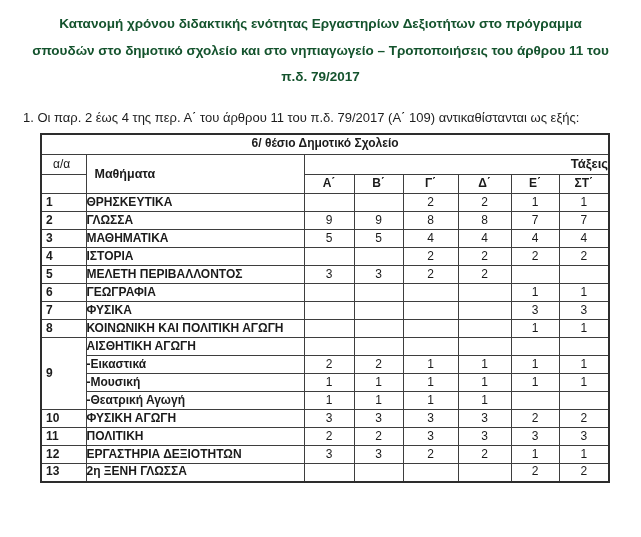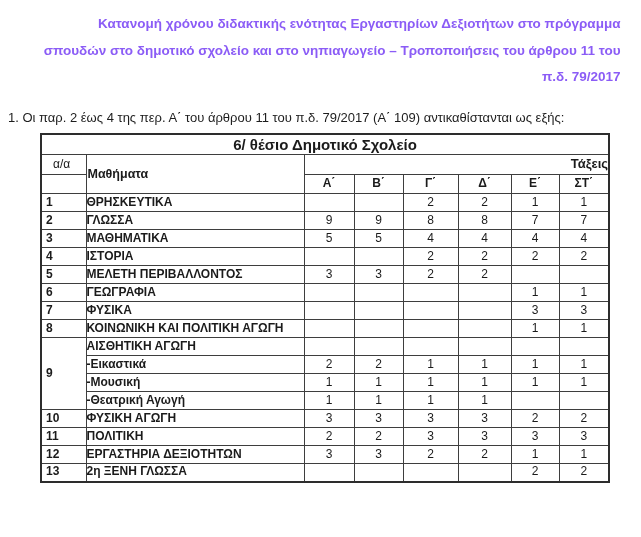--- a/index.html
+++ b/index.html
@@ -7,28 +7,28 @@
   body {
     background: #ffffff;
     font-family: "Liberation Sans", "DejaVu Sans", sans-serif;
     color: #1b1b1b;
   }
   .page { position: relative; width: 641px; height: 537px; background: #fff; }
 
   .doc-title {
     margin: 11px auto 0;
     width: 600px;
-    text-align: right;
+    text-align: center;
     font-weight: bold;
     font-size: 13.5px;
     line-height: 26.5px;
-    color: #8b5cf6;
-  }
-
-  .paras { margin: 16px 0 0 8px; }
+    color: #14532d;
+  }
+
+  .paras { margin: 16px 0 0 23px; }
   .para {
     font-size: 13px;
     line-height: 22px;
     color: #1d1d1d;
     white-space: nowrap;
   }
 
   table.hours {
     margin: 4px 0 0 40px;
     width: 568px;
@@ -39,34 +39,34 @@
   table.hours td, table.hours th {
     border: 1px solid #3e3e3e;
     overflow: hidden;
     line-height: 1.15;
     vertical-align: middle;
   }
   .t-title {
     height: 21px;
     text-align: center;
     font-weight: bold;
-    font-size: 15px;
+    font-size: 12px;
   }
   .num-h {
     height: 20px;
     font-weight: normal;
     font-size: 12px;
     text-align: left;
     padding-left: 11px;
     vertical-align: top;
   }
   .num-h-empty { height: 19px; }
   .subj-h {
     text-align: left;
-    padding-left: 1px;
+    padding-left: 8px;
     font-weight: bold;
     font-size: 12.5px;
   }
   .taxeis {
     text-align: right;
     font-weight: bold;
     font-size: 13px;
   }
   .class-letter {
     text-align: center;

